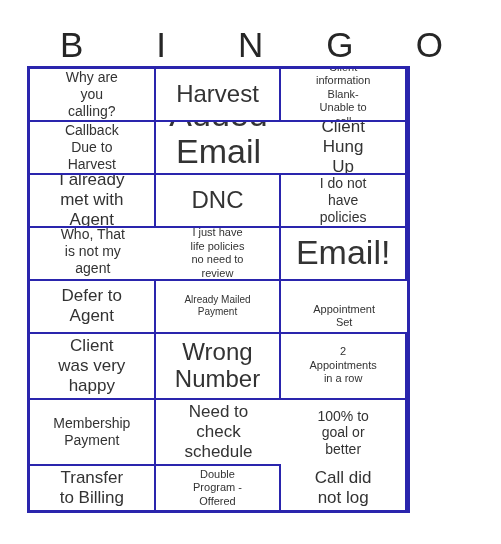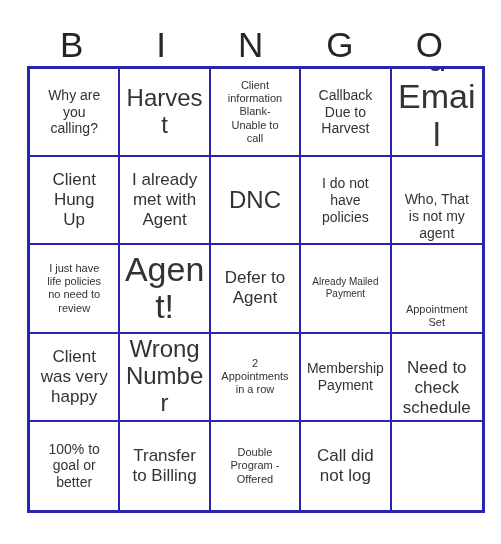--- a/index.html
+++ b/index.html
@@ -39,25 +39,25 @@
     font-weight: 400;
     color: #262626;
     letter-spacing: 0;
   }
 
   
   #grid {
     position: absolute;
     left: 27px;
     top: 66px;
-    width: 458px;
+    width: 383px;
     height: 447px;
     border: 3px solid #2a25ad;
     display: grid;
-    grid-template-columns: repeat(5, 1fr);
+    grid-template-columns: repeat(3, 1fr);
     grid-template-rows: repeat(5, 1fr);
     background: #ffffff;
   }
 
   .cell {
     border-right: 2px solid #2a25ad;
     border-bottom: 2px solid #2a25ad;
     display: flex;
     align-items: center;
     justify-content: center;
@@ -131,21 +131,21 @@
         <span class="cell-text sz-sm">I do not<br>have<br>policies</span>
       </div>
 
     <div class="cell">
         <span class="cell-text sz-sm">Who, That<br>is not my<br>agent</span>
       </div>
     <div class="cell">
         <span class="cell-text sz-xs">I just have<br>life policies<br>no need to<br>review</span>
       </div>
     <div class="cell">
-        <span class="cell-text sz-xl">Agent!</span>
+        <span class="cell-text sz-xl">Email!</span>
       </div>
     <div class="cell">
         <span class="cell-text sz-md">Defer to<br>Agent</span>
       </div>
     <div class="cell">
         <span class="cell-text sz-xxs">Already Mailed<br>Payment</span>
       </div>
 
     <div class="cell">
         <span class="cell-text sz-xs">Appointment<br>Set</span>

